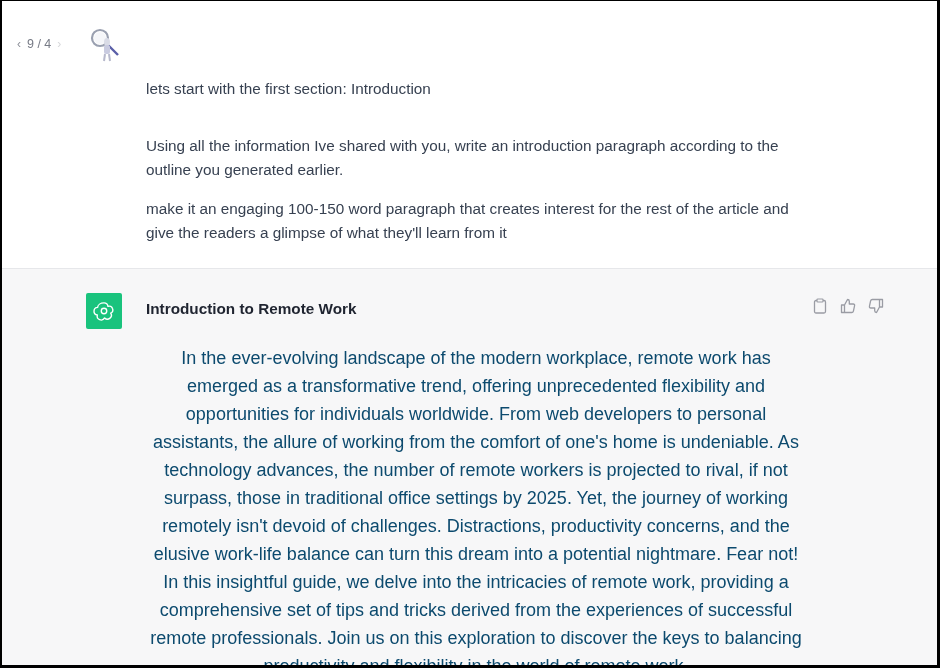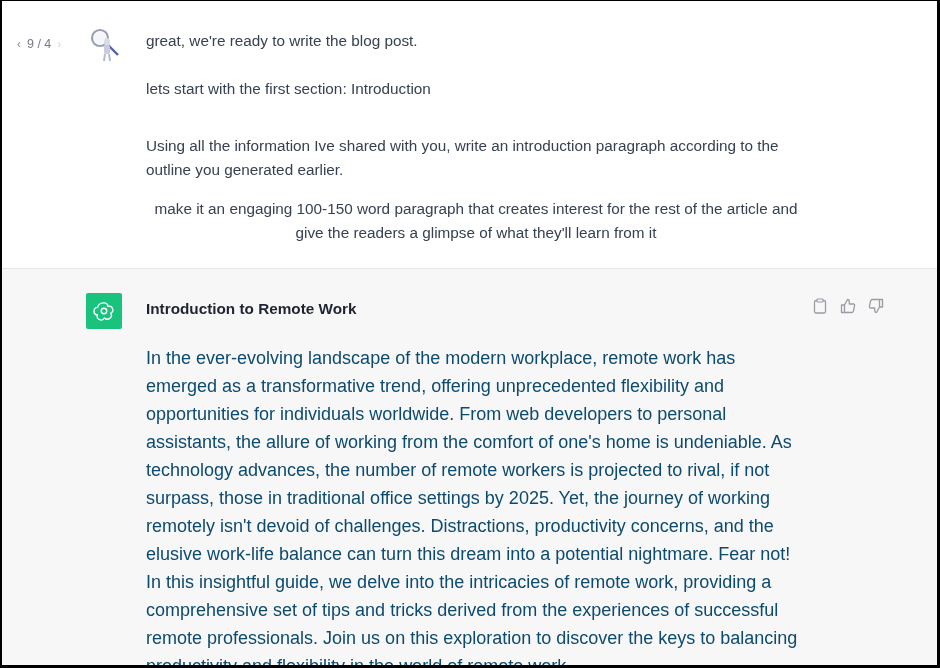--- a/index.html
+++ b/index.html
@@ -9,20 +9,21 @@
       position: absolute; left: 2px; top: 1px; width: 935px; height: 664px;
       background: #ffffff; overflow: hidden;
     }
     .user-row {
       position: absolute; left: 0; top: 0; width: 100%; height: 268px;
       background: #ffffff; border-bottom: 1px solid #e6e7ea;
     }
     .assistant-row {
       position: absolute; left: 0; top: 268px; width: 100%; height: 396px;
       background: #f7f7f8;
+      text-align: center;
     }
     .pager {
       position: absolute; left: 15px; top: 35px; height: 16px;
       display: flex; align-items: center; gap: 6px;
       color: #777b86; font-size: 12.5px;
     }
     .pager .chev { font-size: 12px; color: #8e919a; cursor: pointer; }
     .pager .chev.next { color: #d6d7da; }
     .user-avatar {
       position: absolute; left: 84px; top: 25px; width: 38px; height: 38px;
@@ -70,30 +71,27 @@
         <circle cx="14" cy="12" r="8" fill="none" stroke="#9aa0b0" stroke-width="2.2"></circle>
         <circle cx="14" cy="12" r="6" fill="#eef0f5" opacity="0.6"></circle>
         <line x1="20" y1="17" x2="32" y2="29" stroke="#5b5fa8" stroke-width="2.4"></line>
         <ellipse cx="21" cy="16" rx="3" ry="4" fill="#d9dbe6"></ellipse>
         <rect x="18" y="19" width="6" height="9" rx="2" fill="#c9cbe0"></rect>
         <line x1="19" y1="28" x2="18" y2="35" stroke="#b7b9cc" stroke-width="2"></line>
         <line x1="23" y1="28" x2="24" y2="35" stroke="#b7b9cc" stroke-width="2"></line>
       </svg>
     </div>
 
-    <div class="msg-text" style="top:28px;">
-      <p class="p">great, we're ready to write the blog post.</p>
-    </div>
     <div class="msg-text" style="top:76px;">
       <p class="p">lets start with the first section: Introduction</p>
     </div>
     <div class="msg-text" style="top:133px; width:650px;">
       <p class="p">Using all the information Ive shared with you, write an introduction paragraph according to the outline you generated earlier.</p>
     </div>
-    <div class="msg-text" style="top:196px; width:660px;text-align:center;">
+    <div class="msg-text" style="top:196px; width:660px;">
       <p class="p">make it an engaging  100-150 word paragraph that creates interest for the rest of the article and give the readers a glimpse of what they'll learn from it</p>
     </div>
   </div>
 
   <div class="assistant-row">
     <div class="gpt-avatar">
       <svg width="22" height="22" viewBox="0 0 24 24">
         <g fill="none" stroke="#ffffff" stroke-width="1.5" stroke-linejoin="round">
           <path d="M12 3.2c2.2 0 4 1.6 4.3 3.7 2-.7 4.3.3 5 2.3.8 2-.1 4.2-2 5.2 1.2 1.8.8 4.3-1 5.6-1.7 1.3-4.1 1.1-5.6-.4-1.1 1.9-3.4 2.7-5.5 1.9-2-.8-3-3-2.5-5.1-2.1-.3-3.7-2.2-3.6-4.4.1-2.2 1.9-3.9 4-4 .1-2.7 3-4.8 6.9-4.8z"></path>
           <circle cx="12" cy="12" r="3"></circle>

